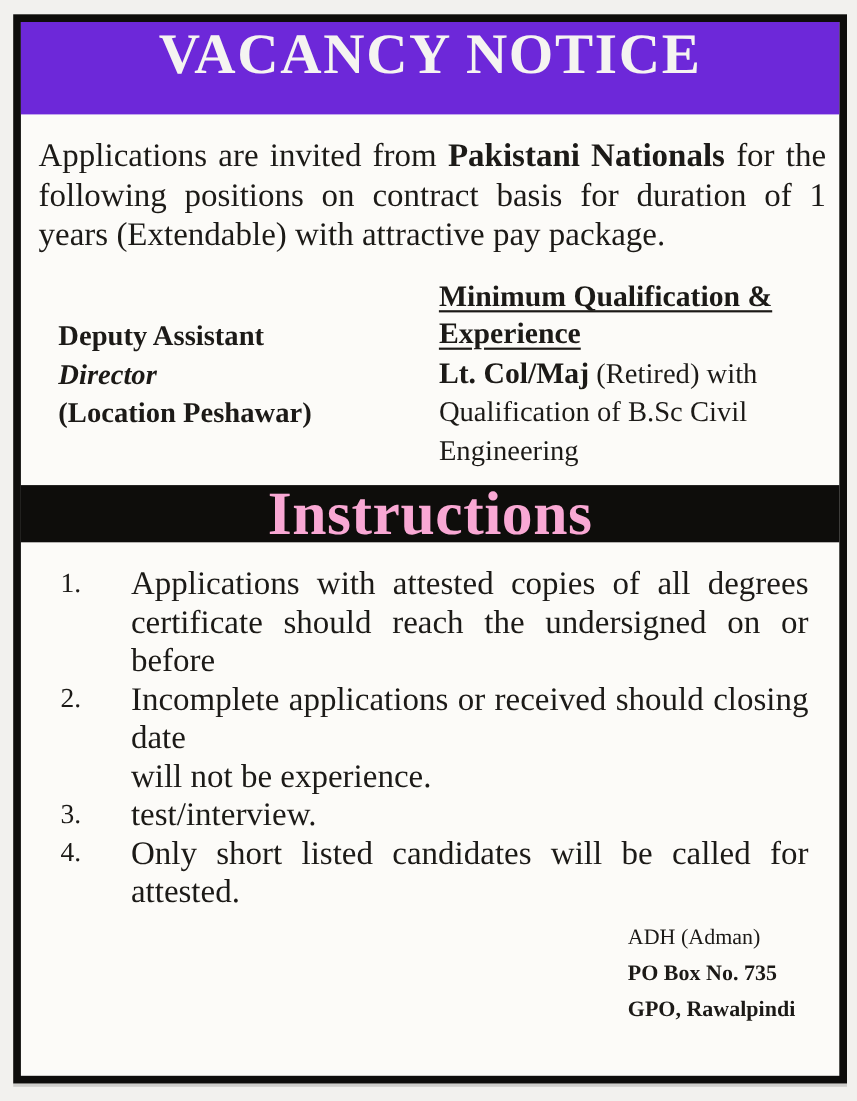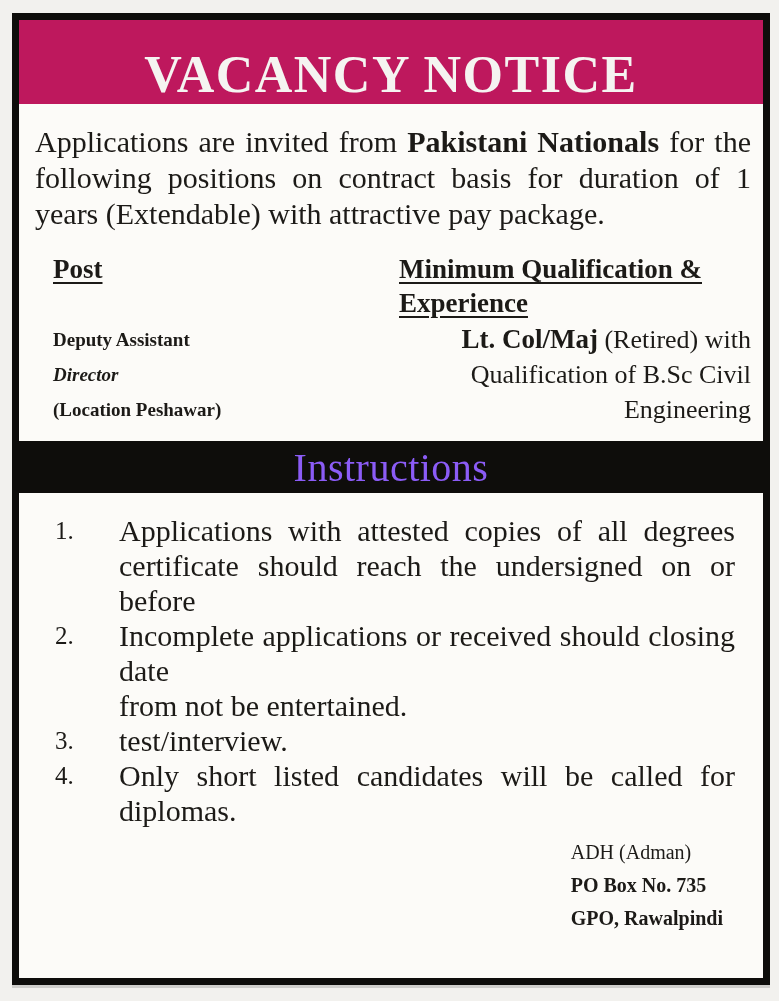--- a/index.html
+++ b/index.html
@@ -11,47 +11,47 @@
     color:#1c1a17;
     position:relative;overflow:hidden;
   }
   .notice{
     width:758px;height:972px;box-sizing:border-box;
     border:7px solid #0e0d0b;background:#fcfbf8;
     box-shadow:0 3px 0 #cfcecb;
     display:flex;flex-direction:column;
   }
   .header-bar{
-    flex:none;height:84px;background:#be185d;margin-bottom:6px;
-    display:flex;align-items:flex-end;justify-content:center;
+    flex:none;height:84px;background:#6d28d9;margin-bottom:6px;
+    display:flex;align-items:flex-start;justify-content:center;
   }
   .notice-title{
     margin:0;color:#f5f4f1;font-weight:bold;font-size:52px;
     letter-spacing:1.5px;font-family:"Liberation Serif",serif;
   }
   .intro{
     margin:14px 12px 0 16px;font-size:30px;line-height:36px;
     text-align:justify;
   }
   .cols{display:flex;margin:20px 12px 0 30px;}
   .col-left{flex:1;padding-left:4px;}
   .col-right{width:352px;flex:none;}
   .col-heading{font-weight:bold;font-size:27px;line-height:34px;}
   .uline{text-decoration:underline;text-decoration-thickness:2px;text-underline-offset:4px;}
   .post-lines{margin-top:36px;}
-  .post-line{font-weight:bold;font-size:19px;line-height:35px;}
+  .post-line{font-weight:bold;font-size:26px;line-height:35px;}
   .italic{font-style:italic;}
-  .qual-text{margin:2px 0 0 0;font-size:26px;line-height:35px;text-align:right;}
+  .qual-text{margin:2px 0 0 0;font-size:26px;line-height:35px;}
   .qual-text strong{font-size:27px;}
   .instructions-bar{
     flex:none;height:52px;background:#0e0d0b;margin-top:14px;
     display:flex;align-items:center;justify-content:center;
   }
   .instructions-title{
-    margin:0;color:#8b5cf6;font-weight:normal;font-size:40px;
+    margin:0;color:#f9a8d4;font-weight:bold;font-size:56px;
     font-family:"Liberation Serif",serif;letter-spacing:0.5px;
   }
   .instr-list{list-style:none;margin:20px 0 0 0;padding:0 0 0 36px;}
   .instr-item{display:flex;}
   .num{flex:none;width:64px;font-size:25px;line-height:35px;}
   .itext{width:616px;}
   .line{font-size:30px;line-height:35px;}
   .jline{text-align:justify;text-align-last:justify;}
   .bold{font-weight:bold;}
   .contact{
@@ -66,21 +66,20 @@
   <div class="notice">
 
     <div class="header-bar">
       <h1 class="notice-title">VACANCY NOTICE</h1>
     </div>
 
     <p class="intro"><span>Applications are invited from </span><strong>Pakistani Nationals</strong><span> for the following positions on contract basis for duration of 1 years (Extendable) with attractive pay package.</span></p>
 
     <div class="cols">
       <div class="col-left">
-        <div class="col-heading"><span class="uline">Post</span></div>
         <div class="post-lines">
           <div class="post-line">Deputy Assistant</div>
           <div class="post-line italic">Director</div>
           <div class="post-line">(Location Peshawar)</div>
         </div>
       </div>
       <div class="col-right">
         <div class="col-heading"><span class="uline">Minimum Qualification &amp; Experience</span></div>
         <p class="qual-text"><strong>Lt. Col/Maj</strong><span> (Retired) with Qualification of B.Sc Civil Engineering</span></p>
       </div>
@@ -95,34 +94,34 @@
           <span class="num">1.</span>
           <div class="itext">
             <div class="line jline">Applications with attested copies of all degrees</div>
             <div class="line jline">certificate should reach the undersigned on or before</div>
           </div>
         </li>
         <li class="instr-item">
           <span class="num">2.</span>
           <div class="itext">
             <div class="line jline">Incomplete applications or received should closing date</div>
-            <div class="line">from not be entertained.</div>
+            <div class="line">will not be experience.</div>
           </div>
         </li>
         <li class="instr-item">
           <span class="num">3.</span>
           <div class="itext">
             <div class="line">test/interview.</div>
           </div>
         </li>
         <li class="instr-item">
           <span class="num">4.</span>
           <div class="itext">
             <div class="line jline">Only short listed candidates will be called for</div>
-            <div class="line">diplomas.</div>
+            <div class="line">attested.</div>
           </div>
         </li>
       </ol>
 
     <div class="contact">
       <div class="f-line">ADH (Adman)</div>
       <div class="f-line bold">PO Box No. 735</div>
       <div class="f-line bold">GPO, Rawalpindi</div>
     </div>
 

